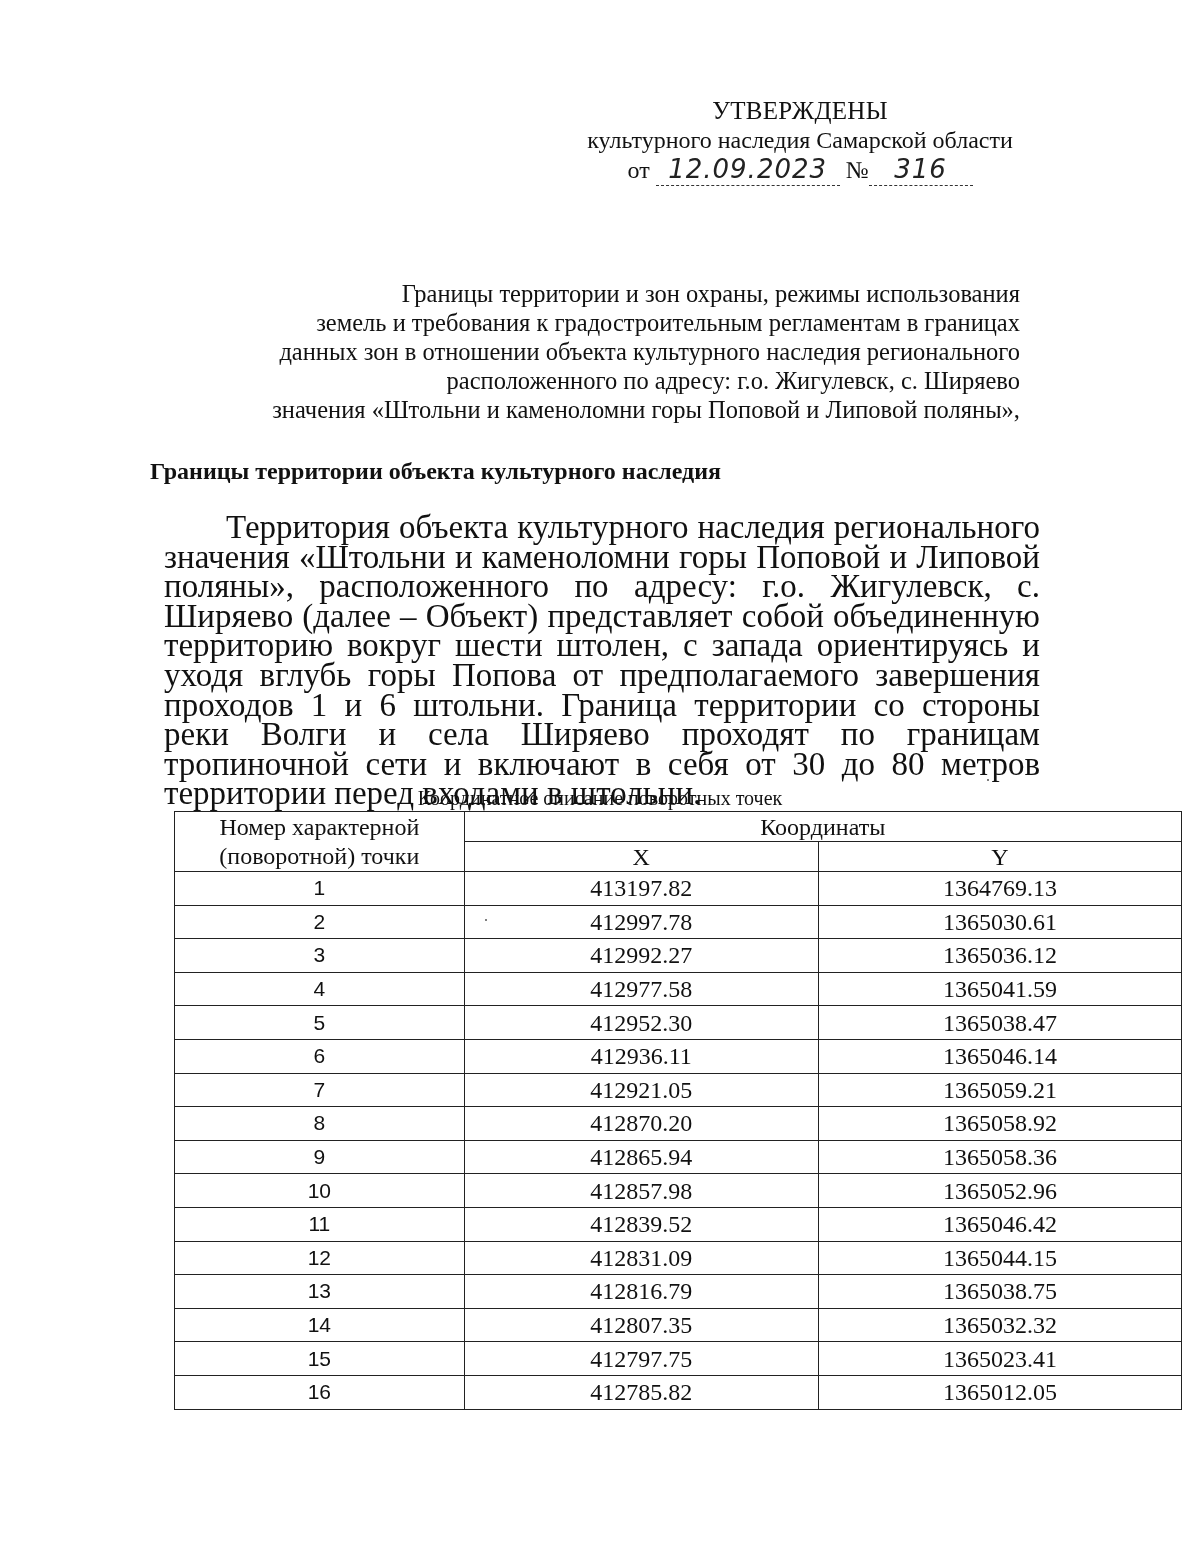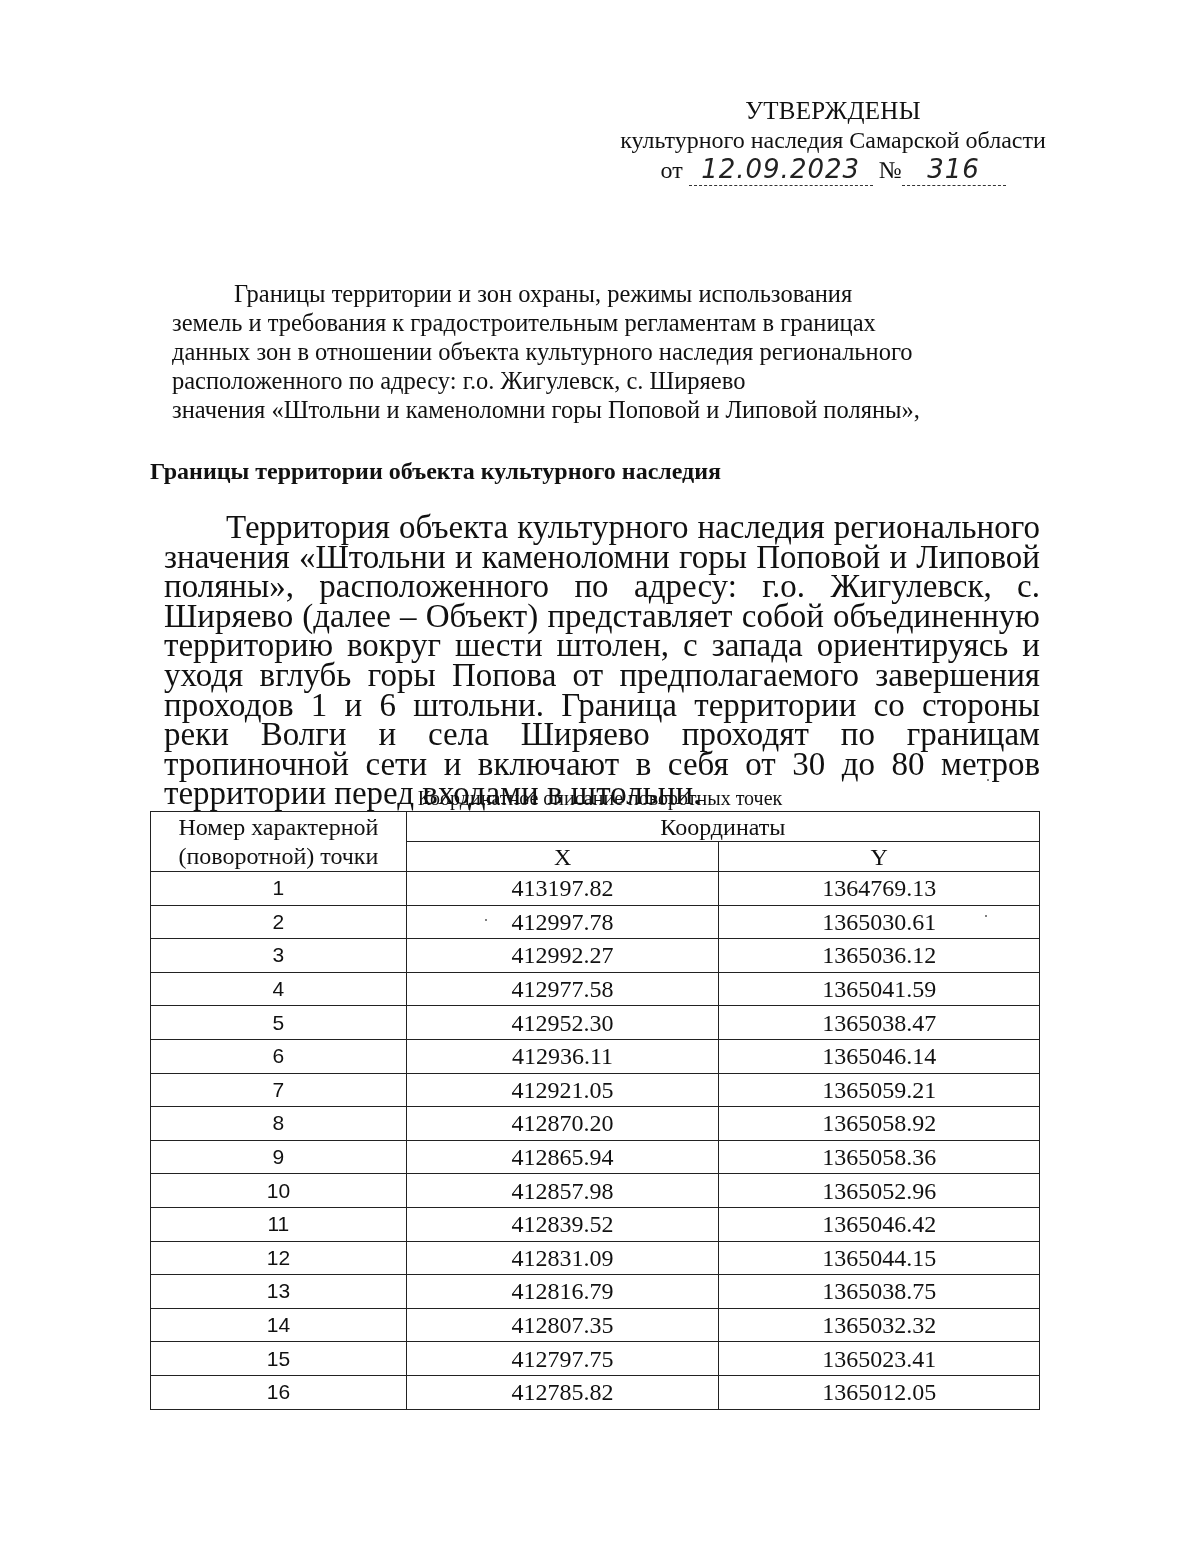--- a/index.html
+++ b/index.html
@@ -1,52 +1,52 @@
 <!DOCTYPE html>
 <html><head>
 <meta charset="utf-8">
 <style>
   html, body { margin: 0; padding: 0; background: #ffffff; }
   body {
     width: 1200px; height: 1553px; position: relative; overflow: hidden;
     font-family: "Liberation Serif", "DejaVu Serif", serif; color: #111;
   }
   .approval {
-    position: absolute; left: 593px; top: 96px; width: 480px;
+    position: absolute; left: 560px; top: 96px; width: 480px;
     text-align: center; font-size: 24px; line-height: 29.5px;
   }
   .approval .title { font-size: 25px; letter-spacing: 0.3px; }
   .approval .sign-line { position: relative; }
   .hand {
     font-family: "DejaVu Sans", sans-serif; font-style: italic; font-size: 26px;
     letter-spacing: 1px; display: inline-block; border-bottom: 1.5px dashed #333;
     padding: 0 6px; color: #222;
   }
   .hand.date { min-width: 172px; }
   .hand.num { min-width: 92px; text-align: center; }
   .doc-title {
-    position: absolute; left: 172px; top: 279px; width: 840px;
-    text-align: left; font-size: 24.5px; line-height: 29px;
+    position: absolute; left: 180px; top: 279px; width: 840px;
+    text-align: right; font-size: 24.5px; line-height: 29px;
   }
   .doc-title .indent { display: inline-block; width: 62px; }
   .section-heading {
     position: absolute; left: 150px; top: 458px; width: 900px;
     text-align: left; font-weight: bold; font-size: 24px;
   }
   .body-text {
     position: absolute; left: 164px; top: 513px; width: 876px;
     font-size: 33px; line-height: 29.6px; text-align: justify;
     text-indent: 62px; margin: 0;
   }
   .table-caption {
     position: absolute; left: 150px; top: 784px; width: 900px;
     text-align: center; font-size: 20px; line-height: 28px;
   }
   table.coords {
-    position: absolute; left: 150px; top: 811px; width: 890px;
+    position: absolute; left: 174px; top: 811px; width: 1008px;
     border-collapse: collapse; font-size: 24px;
   }
   table.coords td, table.coords th {
     border: 1.5px solid #222; padding: 0; text-align: center;
     font-weight: normal; height: 32.6px; line-height: 30px;
   }
   table.coords th.h1 { height: 29px; line-height: 26px; }
   table.coords th.h2 { height: 29px; line-height: 26px; }
   table.coords td.num {
     font-family: "Liberation Sans", "DejaVu Sans", sans-serif; font-size: 21px;

